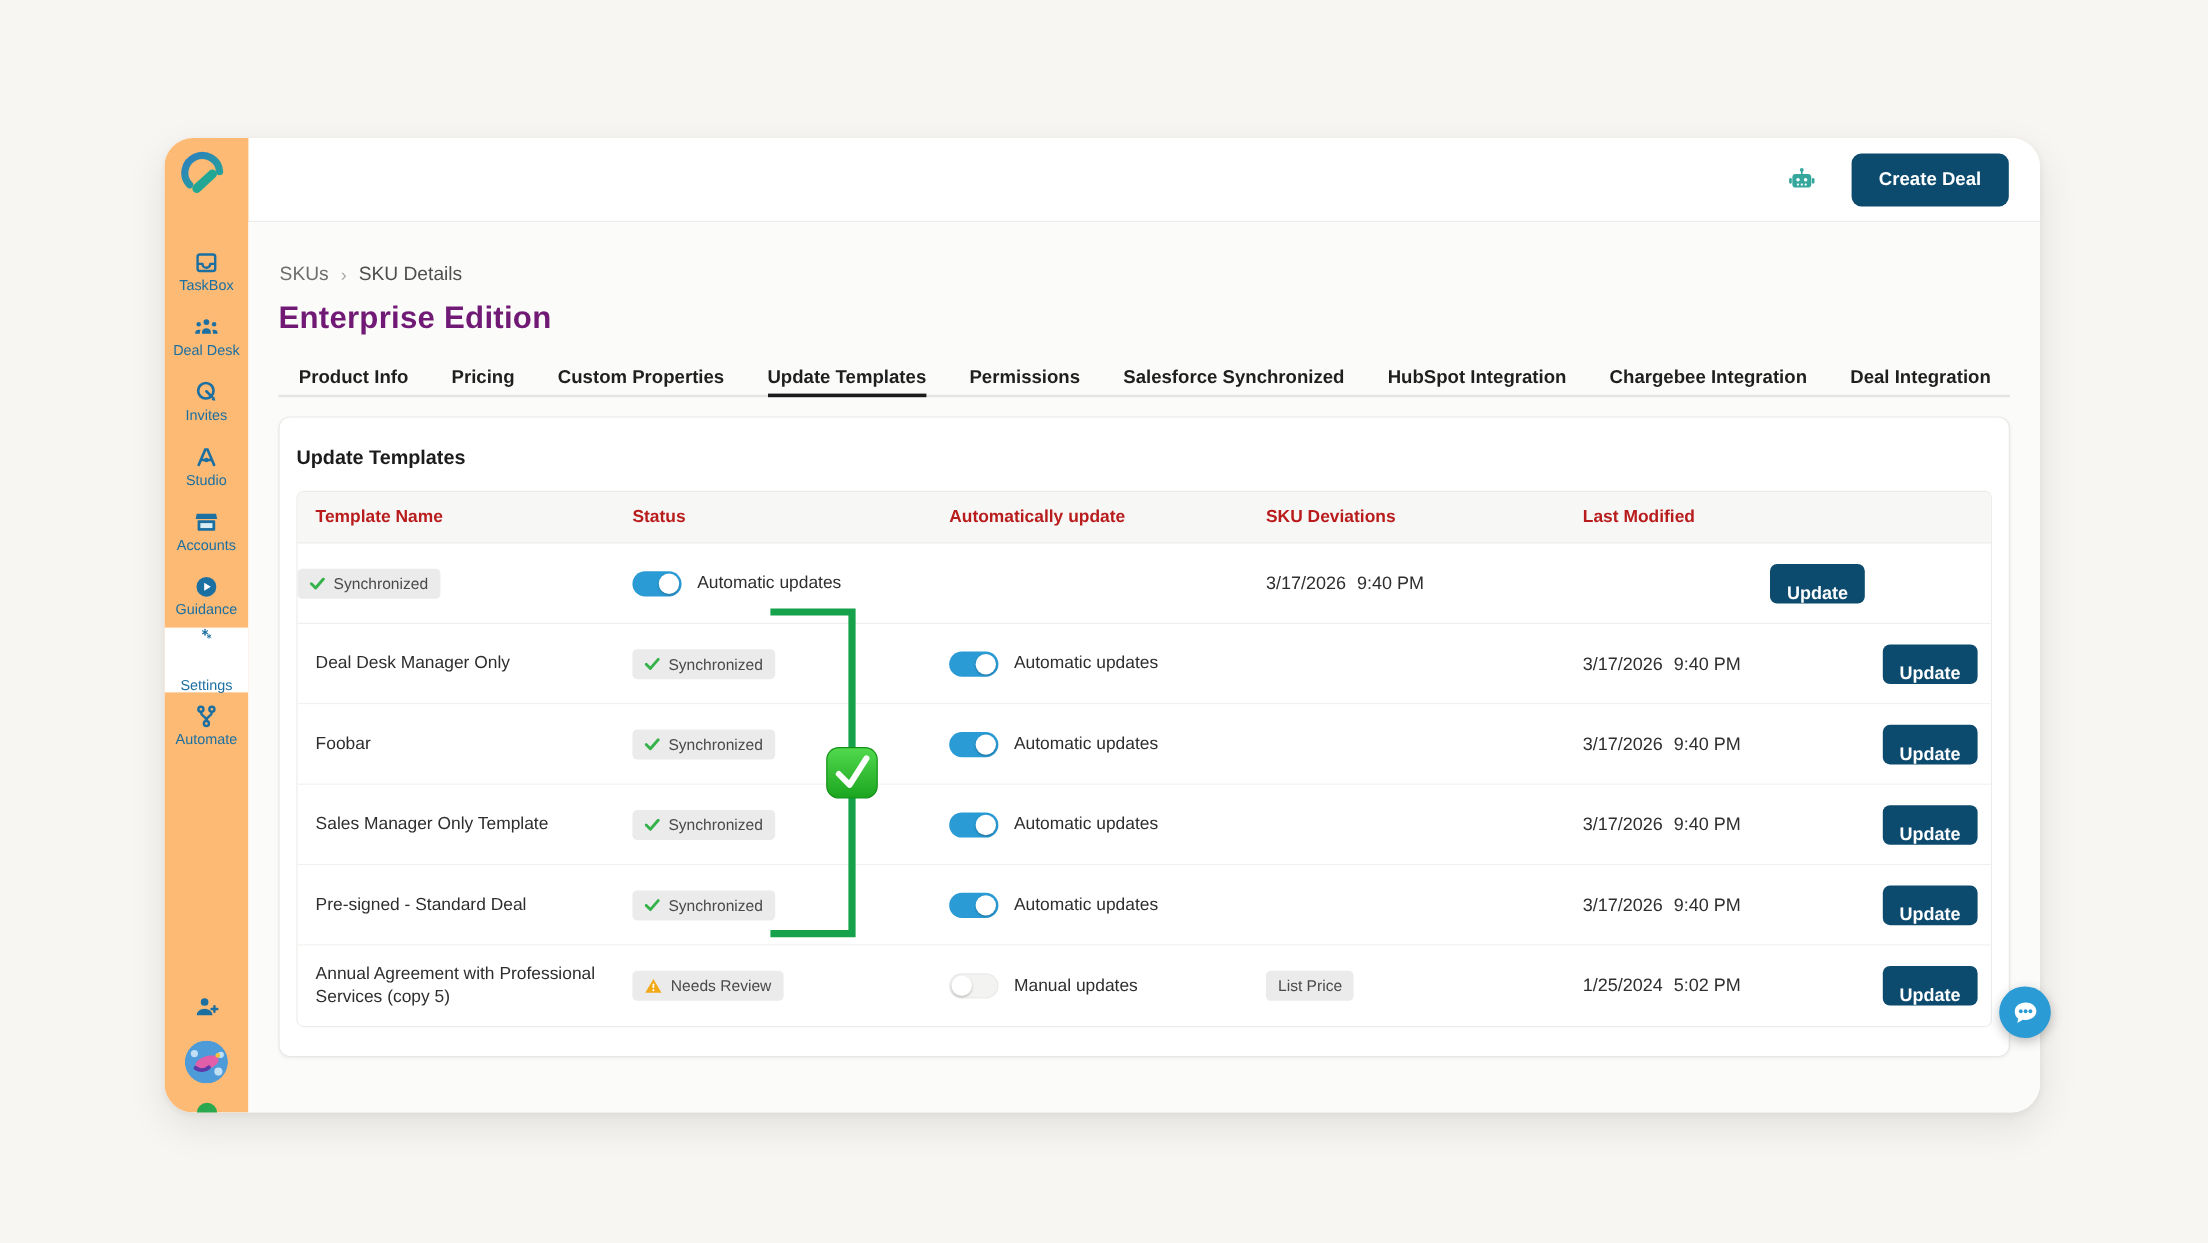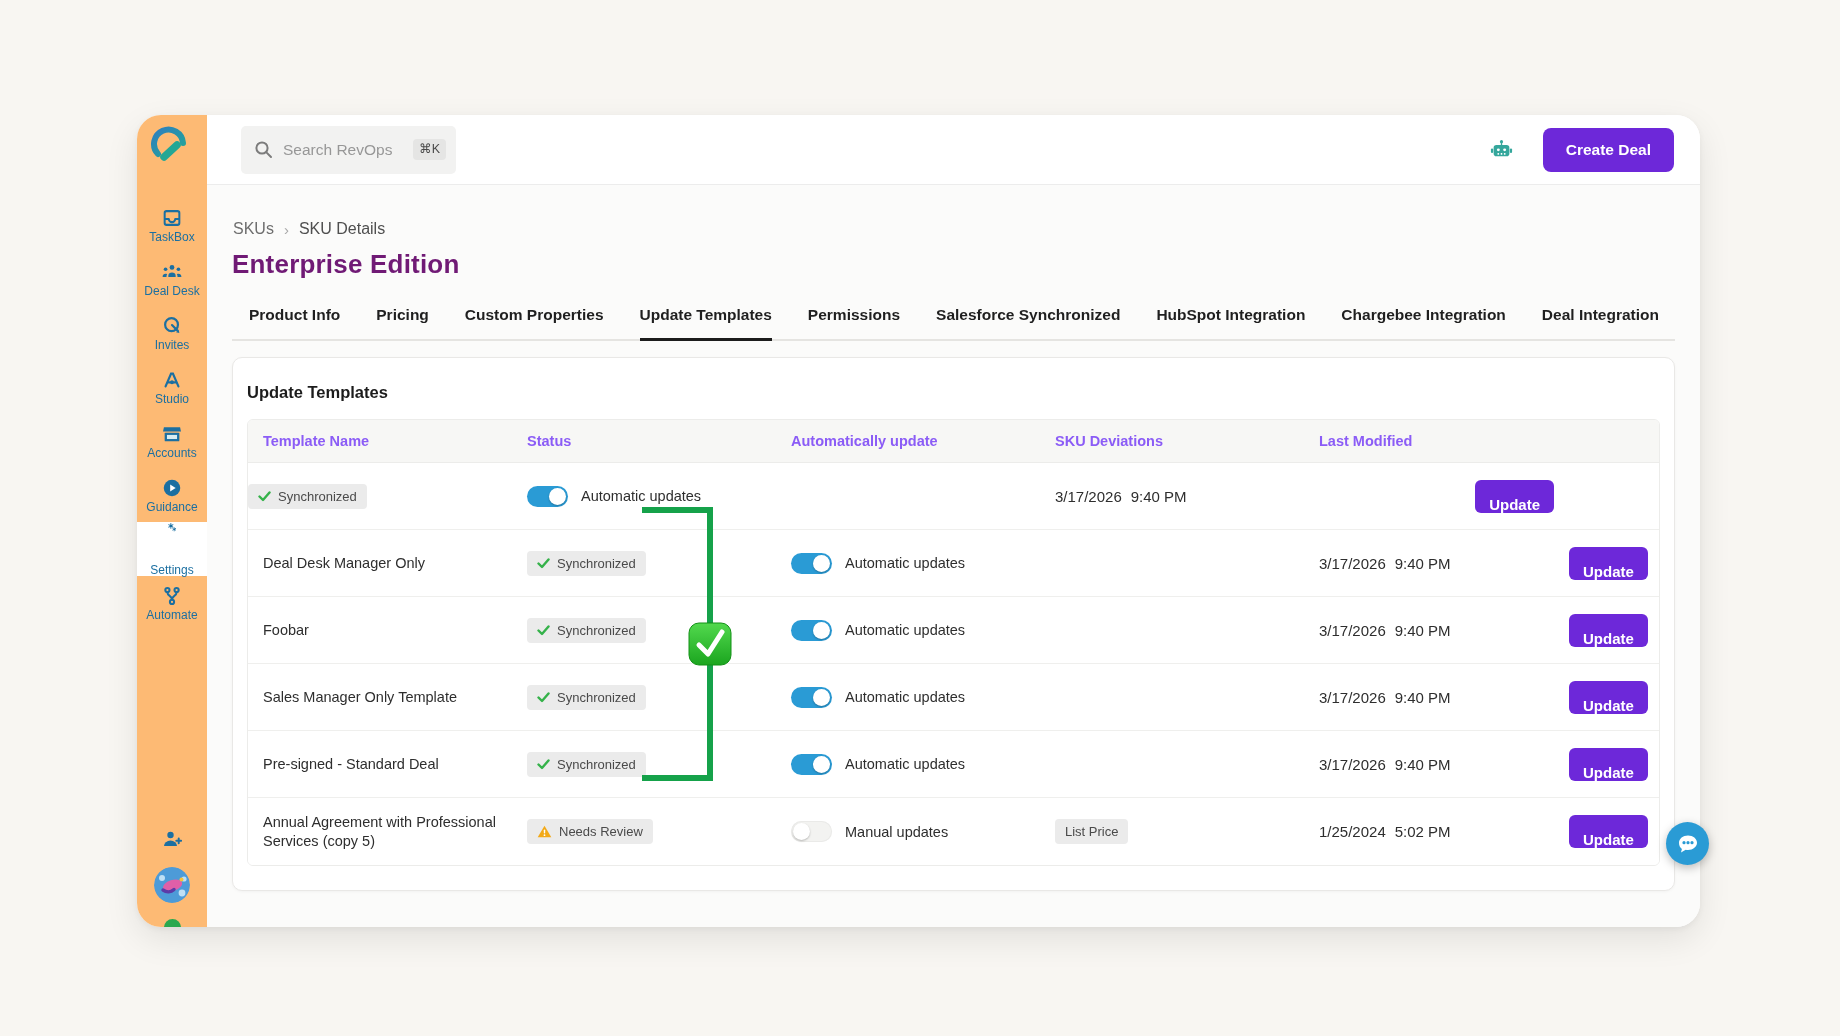--- a/index.html
+++ b/index.html
@@ -41,50 +41,50 @@
     display:flex; align-items:center; padding:0 10px 0 13px; gap:10px; cursor:text;
   }
   .search-ph { font-size:15.5px; color:#979797; flex:1; white-space:nowrap; }
   .kbd {
     background:#e5e5e4; border-radius:4px; padding:4px 6px;
     font-size:12.5px; color:#4a4a4a; line-height:1;
   }
   .topbar-spacer { flex:1; }
   .robot-btn { margin-right:28px; cursor:pointer; display:flex; }
   .btn-primary {
-    background:#6d28d9; color:#fff; font-weight:bold; border:none; cursor:pointer;
+    background:#0c4a6e; color:#fff; font-weight:bold; border:none; cursor:pointer;
     border-radius:8px; font-family:inherit;
   }
   .create-deal { height:44px; padding:0 23px; font-size:15.5px; }
   
   .content { flex:1; background:#fbfbfa; padding:35px 25px 0; position:relative; }
   .breadcrumb { display:flex; align-items:center; gap:10px; font-size:16px; padding-left:1px; }
   .crumb-parent { color:#6e6e6e; cursor:pointer; }
   .crumb-sep { color:#a8a8a8; font-size:15px; }
   .crumb-current { color:#4f4f4f; }
   .page-title { font-size:26px; font-weight:bold; color:#701a75; margin-top:11px; letter-spacing:.2px; }
   .tabs { display:flex; gap:36px; margin-top:26px; padding-left:17px; border-bottom:2px solid #e5e4e1; }
   .tab {
-    font-size:15.5px; font-weight:bold; color:#1f1f1f; padding-bottom:14px;
+    font-size:15.5px; font-weight:bold; color:#1f1f1f; padding-bottom:4px;
     cursor:pointer; white-space:nowrap; border-bottom:3.5px solid transparent; margin-bottom:-2px;
   }
   .tab.active { border-bottom-color:#1c1c1c; }
   
   .card {
     margin-top:16px; background:#fff; border:1px solid #e9e8e6; border-radius:10px;
     height:534px; padding:0 14px; box-shadow:0 1px 3px rgba(0,0,0,.04);
   }
   .card-title { font-size:16.5px; font-weight:bold; color:#1c1c1c; margin-top:25px; }
   .table { margin-top:17px; border:1px solid #ececea; border-radius:6px; overflow:hidden; }
   .thead, .trow {
     display:grid; grid-template-columns:279px 264px 264px 264px 250px 1fr;
     align-items:center;
   }
   .thead { height:43px; background:#f7f7f5; border-bottom:1px solid #ececea; }
-  .th { font-size:14.5px; font-weight:bold; color:#8b5cf6; }
+  .th { font-size:14.5px; font-weight:bold; color:#b91c1c; }
   .th:first-child, .cell.name { padding-left:15px; }
   .trow { height:67px; border-bottom:1px solid #efefed; background:#fff; }
   .trow:last-child { border-bottom:none; }
   .cell { font-size:14.5px; color:#2e2e2e; }
   .cell.name { padding-right:28px; line-height:1.3; }
   .badge {
     display:inline-flex; align-items:center; gap:7px; background:#ebebeb;
     border-radius:4px; padding:6px 10px; font-size:13px; color:#4a4a4a; line-height:1;
   }
   .cell.auto { display:flex; align-items:center; gap:13px; }
@@ -246,30 +246,20 @@
             <path d="M9 23c3.5 2.5 8 2.2 11-.5" stroke="#5c3ba8" stroke-width="3.4" fill="none" stroke-linecap="round"></path>
             <circle cx="27.5" cy="12.5" r="2" fill="#f5c23c"></circle>
           </svg>
       </div>
       <div class="presence-dot"></div>
     </div>
   </div>
 
   <div class="main">
     <div class="topbar">
-      <div class="search">
-        <svg width="19" height="19" viewBox="0 0 19 19">
-            <g fill="none" stroke="#7c7c7c" stroke-width="2" stroke-linecap="round">
-              <circle cx="8" cy="8" r="5.6"></circle>
-              <path d="M12.4 12.4L17 17"></path>
-            </g>
-          </svg>
-        <span class="search-ph">Search RevOps</span>
-        <span class="kbd">⌘K</span>
-      </div>
       <div class="topbar-spacer"></div>
       <div class="robot-btn">
         <svg width="27" height="27" viewBox="0 0 24 24" fill="#35a79c">
             <rect x="5" y="8" width="14" height="10" rx="2.5"></rect>
             <rect x="2.6" y="11" width="2" height="4.2" rx="1"></rect>
             <rect x="19.4" y="11" width="2" height="4.2" rx="1"></rect>
             <circle cx="12" cy="5" r="1.4"></circle>
             <rect x="11.4" y="5.8" width="1.2" height="2.5"></rect>
             <g fill="#fff">
               <circle cx="9.2" cy="12.3" r="1.3"></circle>

